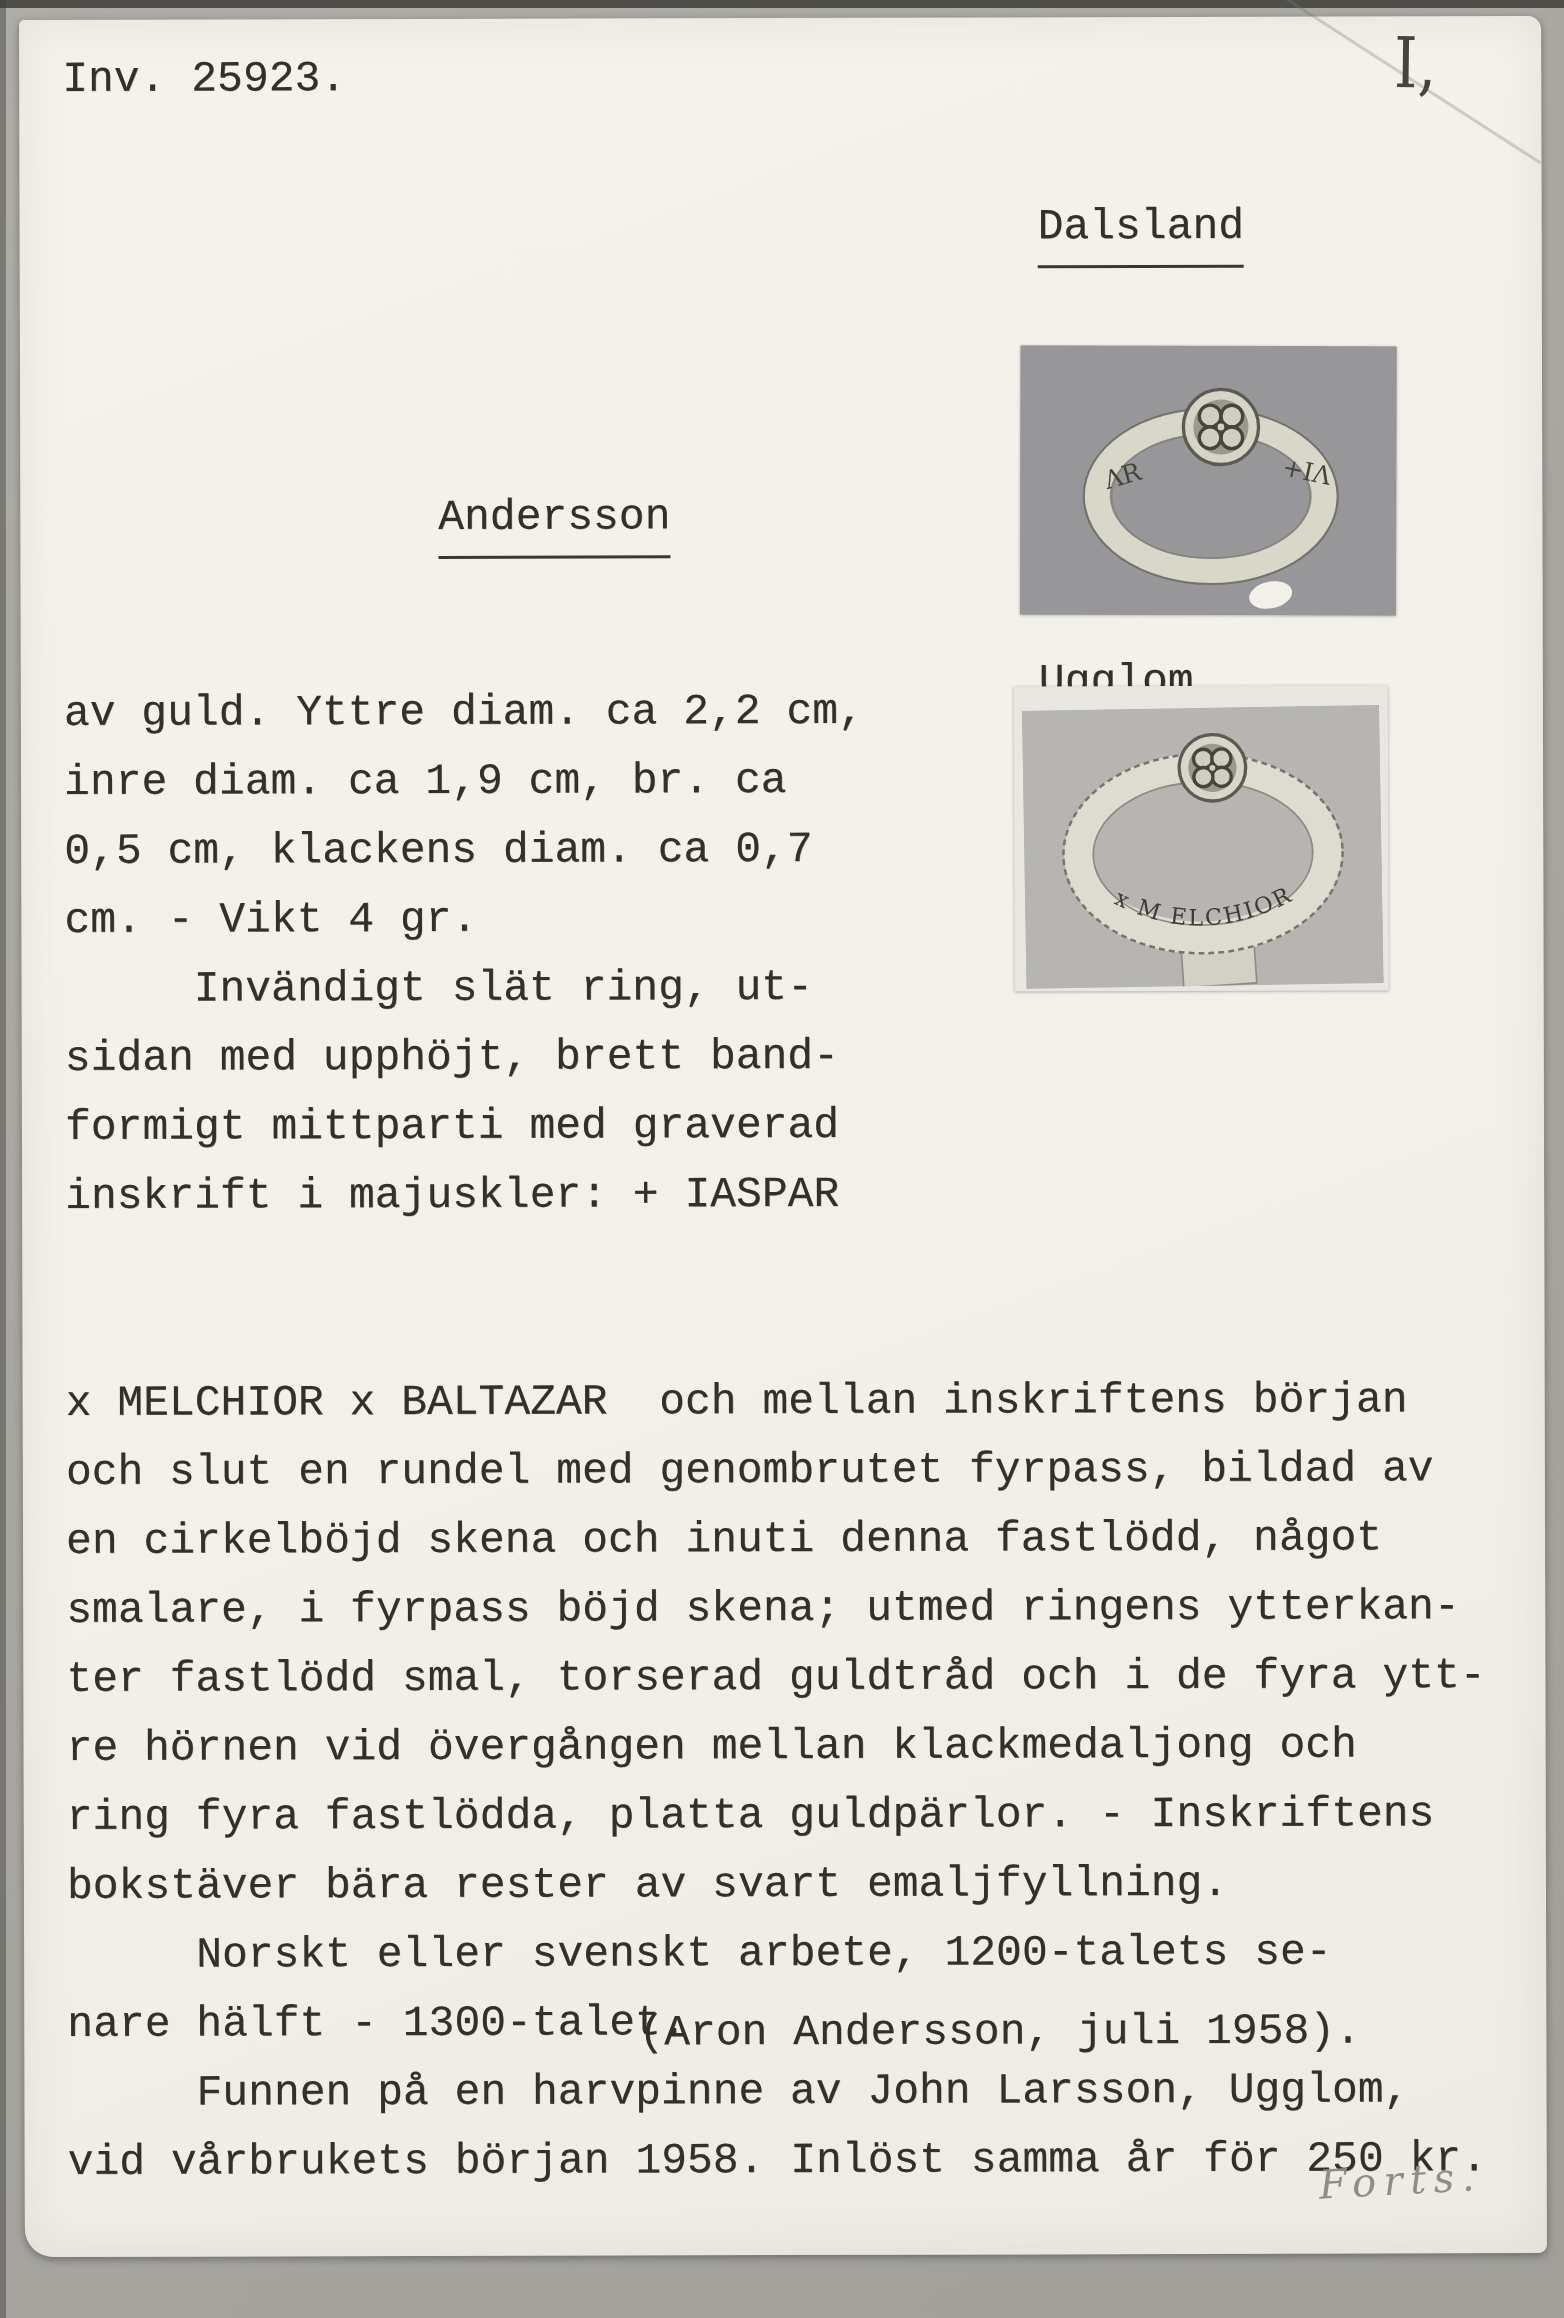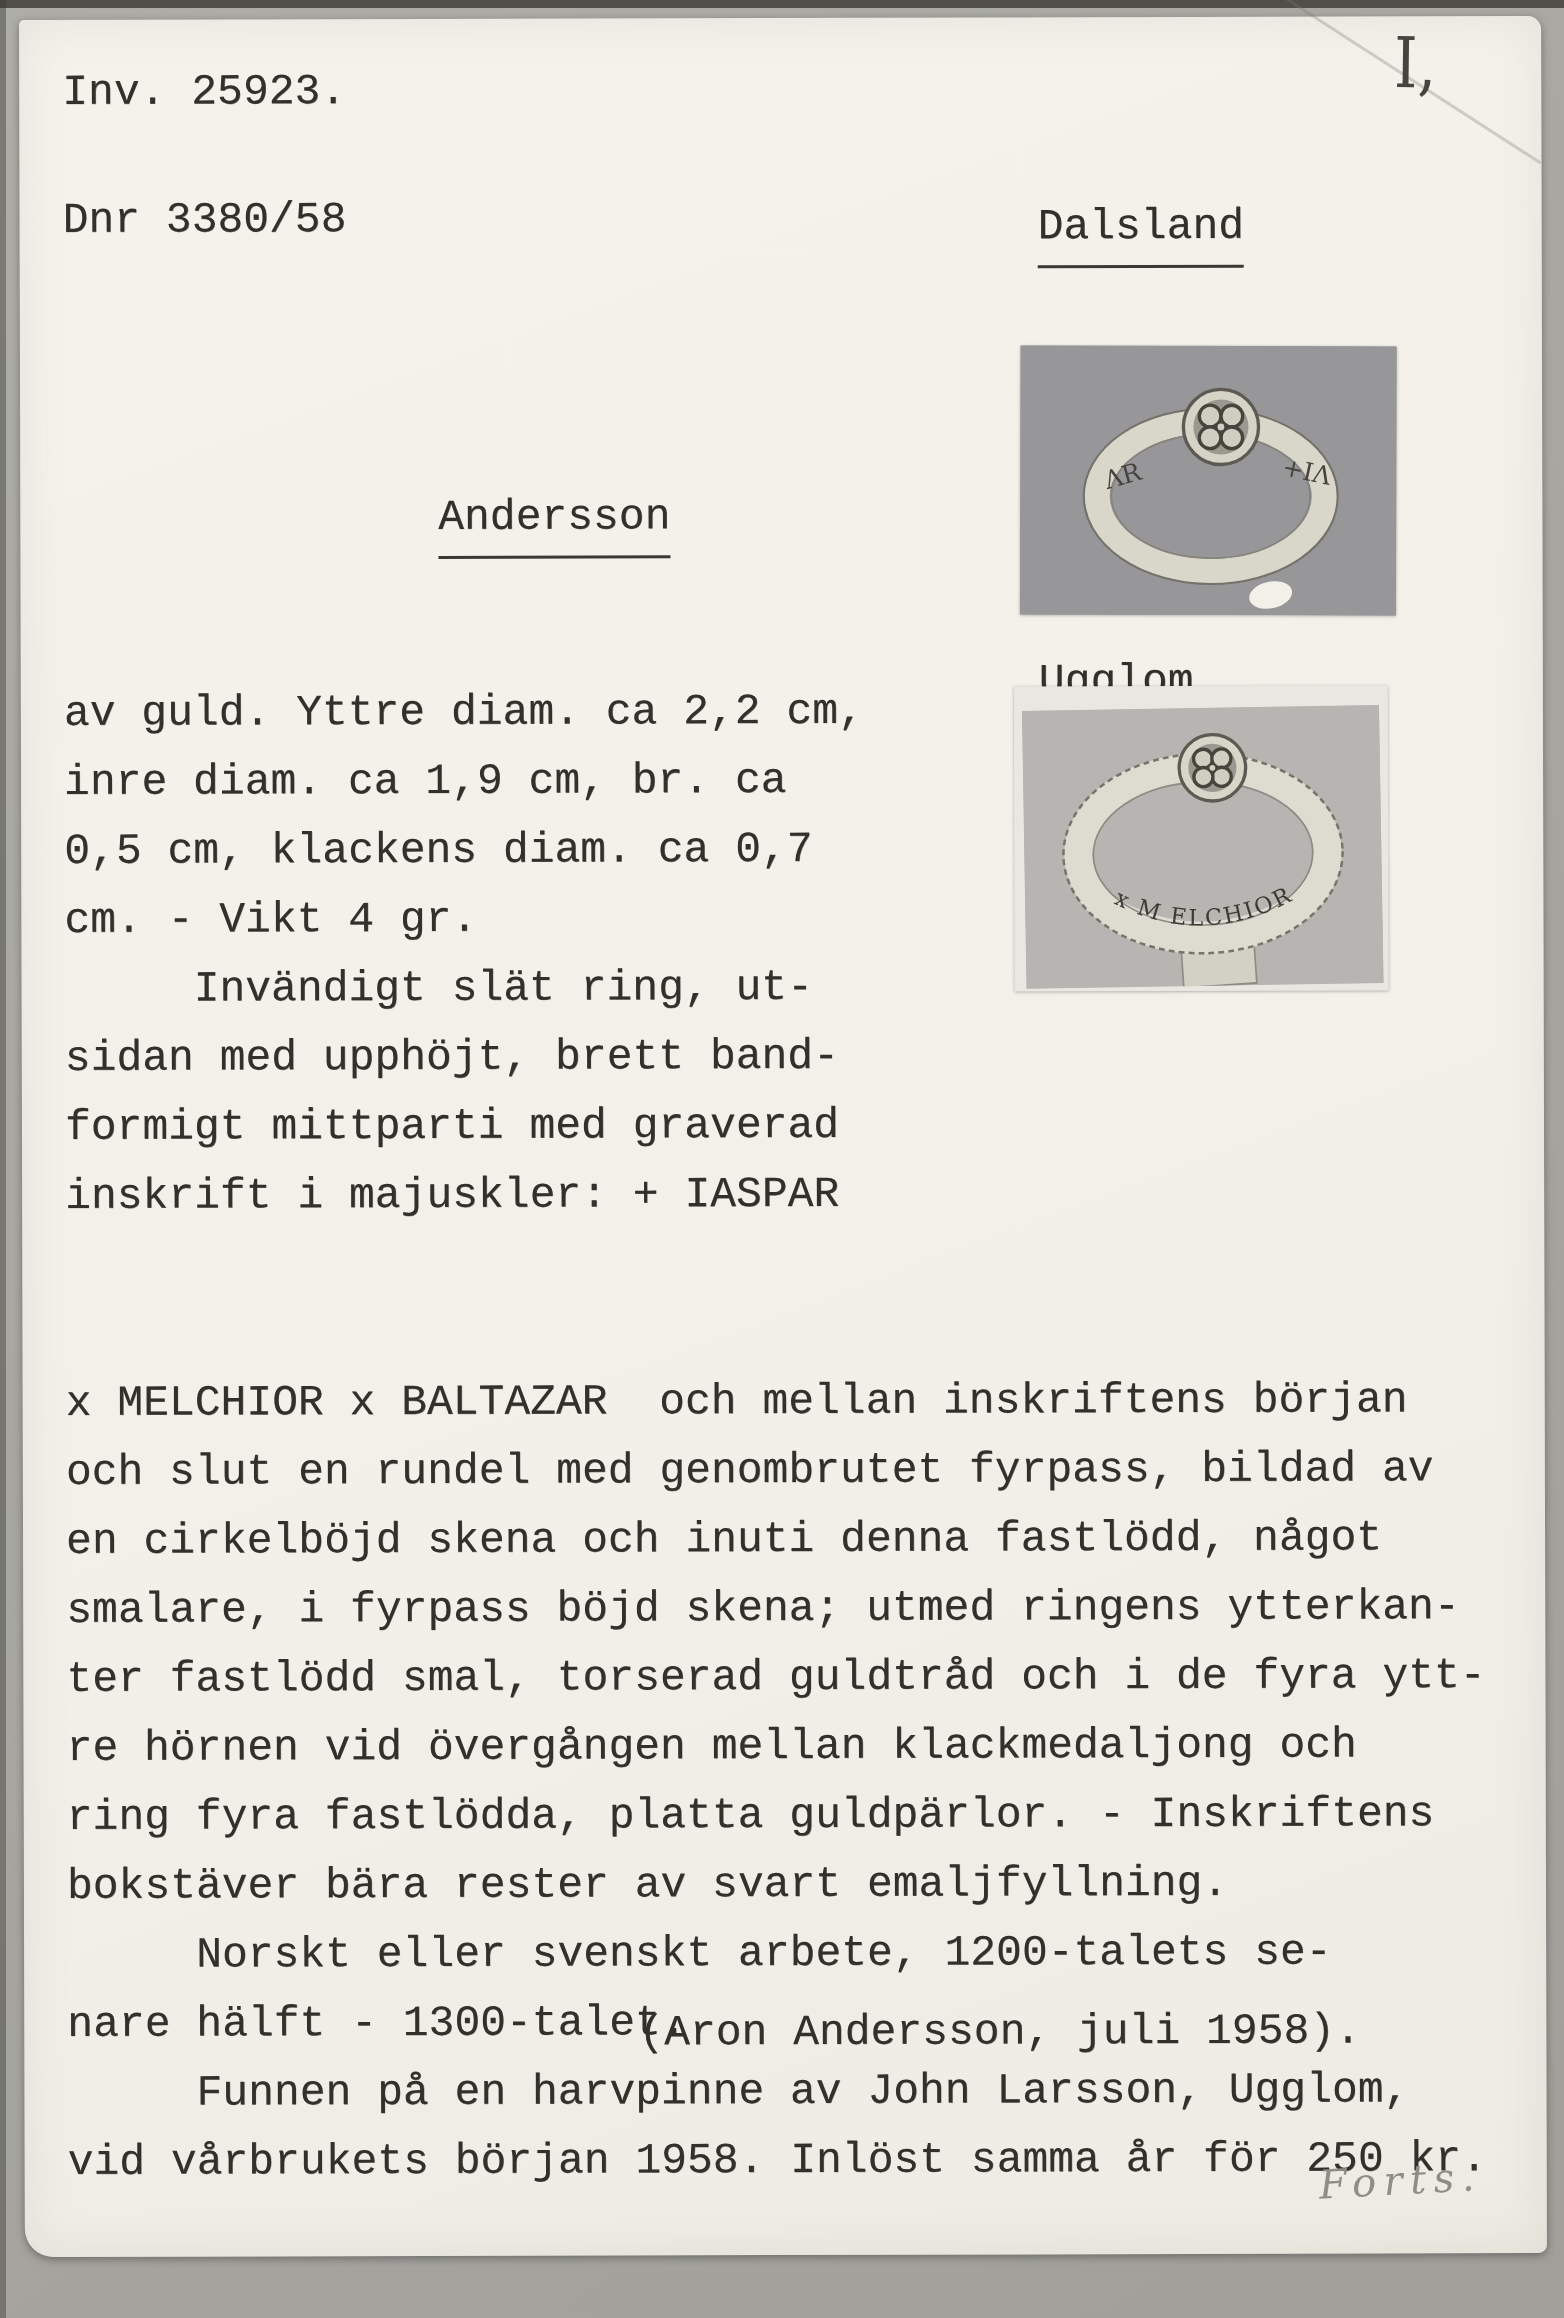--- a/index.html
+++ b/index.html
@@ -23,21 +23,21 @@
     background:rgba(120,118,110,0.30);transform:rotate(33deg);
   }
   .typed{
     color:#32302b;font-size:43px;line-height:69px;white-space:pre;
     text-shadow:0.4px 0.4px 0.6px rgba(50,48,43,0.5);
     font-family:"Liberation Mono", monospace;
   }
   .tline{white-space:pre;}
   .u{display:inline-block;border-bottom:3.3px solid #3a3832;padding-bottom:16px;line-height:1.05;}
   .u2{box-shadow:0 7.5px 0 -1.7px rgba(100,98,90,0.5);}
-  .inv{position:absolute;left:43px;top:38px;}
+  .inv{position:absolute;left:43px;top:25px;}
   .dnr{position:absolute;left:43px;top:166px;}
   .loc{position:absolute;left:1018px;top:37px;}
   .loc .locline{margin-bottom:13.4px;}
   .pagemark{
     position:absolute;left:1371px;top:11.7px;color:#45443f;
     font-family:"DejaVu Serif", serif;font-size:70px;line-height:1;
     transform:scaleX(0.85) rotate(1deg);
   }
   .title-wrap{position:absolute;left:263px;top:395px;}
   .body-text{position:absolute;left:43px;top:521px;}
@@ -62,21 +62,20 @@
   .mark{font-family:"DejaVu Serif", serif;font-size:30px;fill:#45433c;}
   .mark2{font-family:"DejaVu Serif", serif;font-size:27px;fill:#3c3a33;letter-spacing:3px;}
 </style>
 </head>
 <body>
 
 <div class="scene">
   <div class="paper">
 
     <div class="typed inv">Inv. 25923.</div>
-    <div class="typed dnr">Dnr 3380/58</div>
 
     <div class="typed loc">
       <div class="locline"><span class="u">Dalsland</span></div>
       <div class="locline"><span class="u u2">Grinstad sn</span></div>
       <div class="locline"><span class="u">Ugglom.</span></div>
     </div>
 
     <div class="pagemark">I,</div>
 
     <div class="photo photo1">

